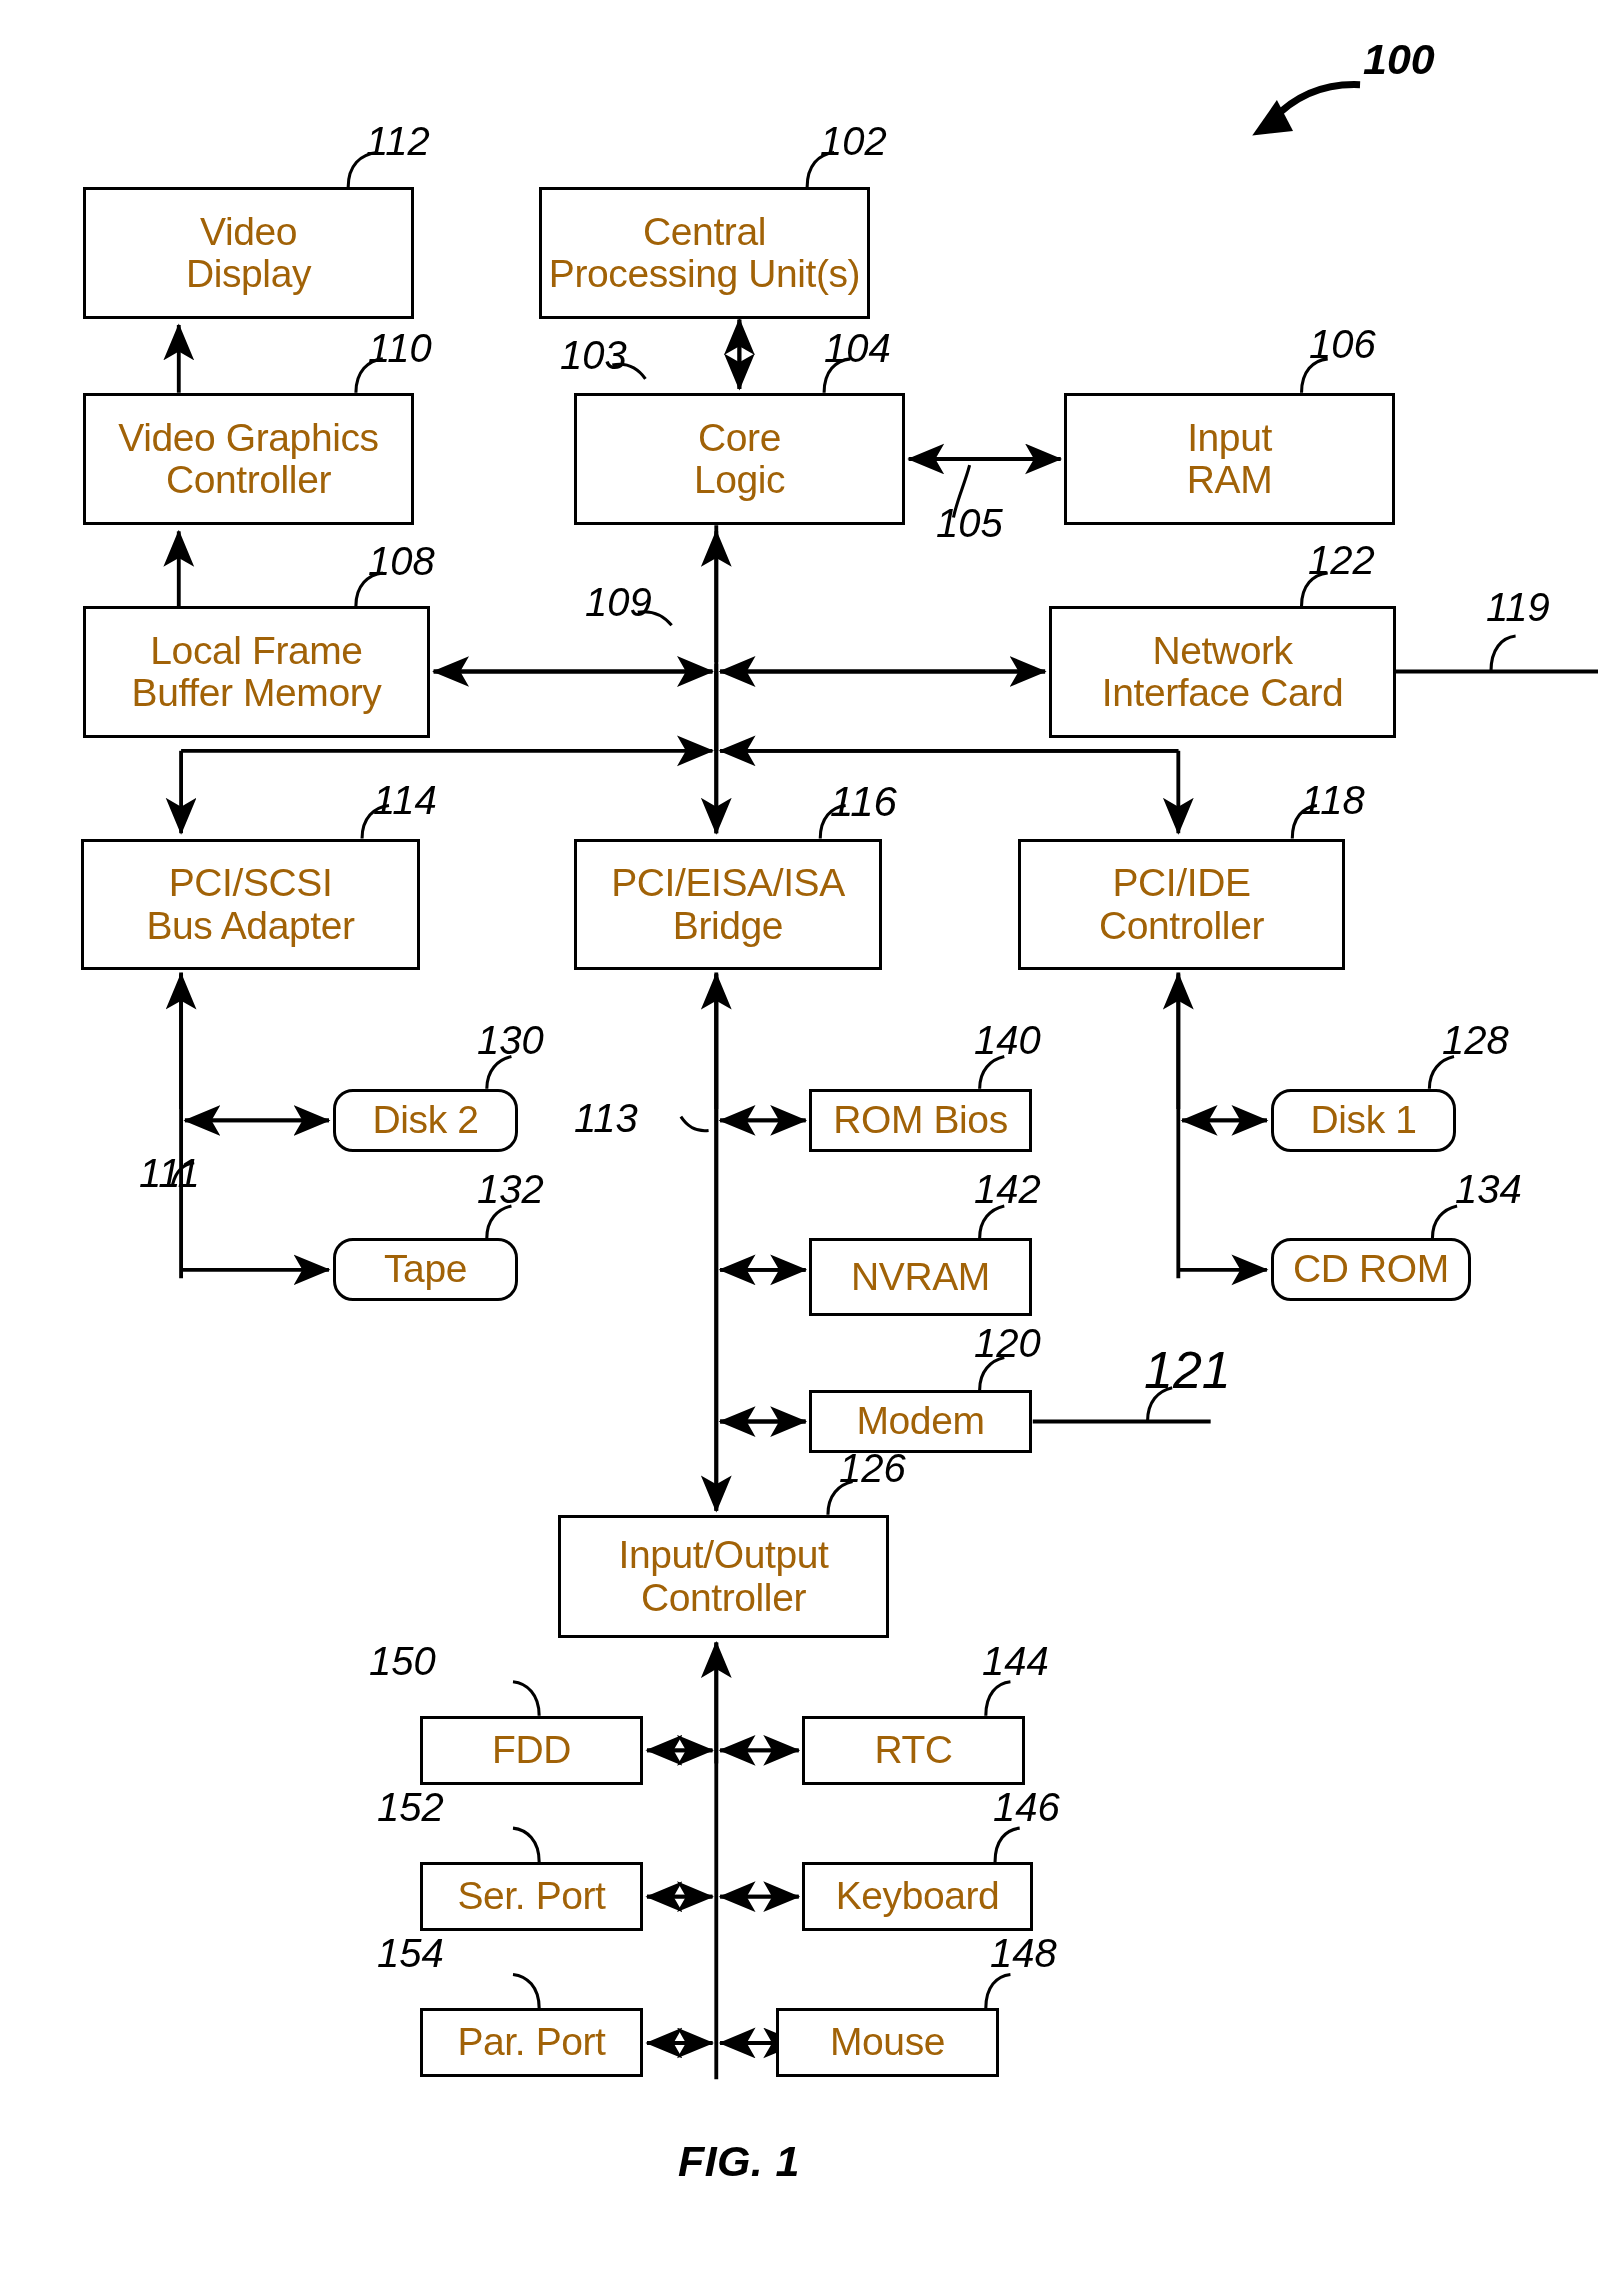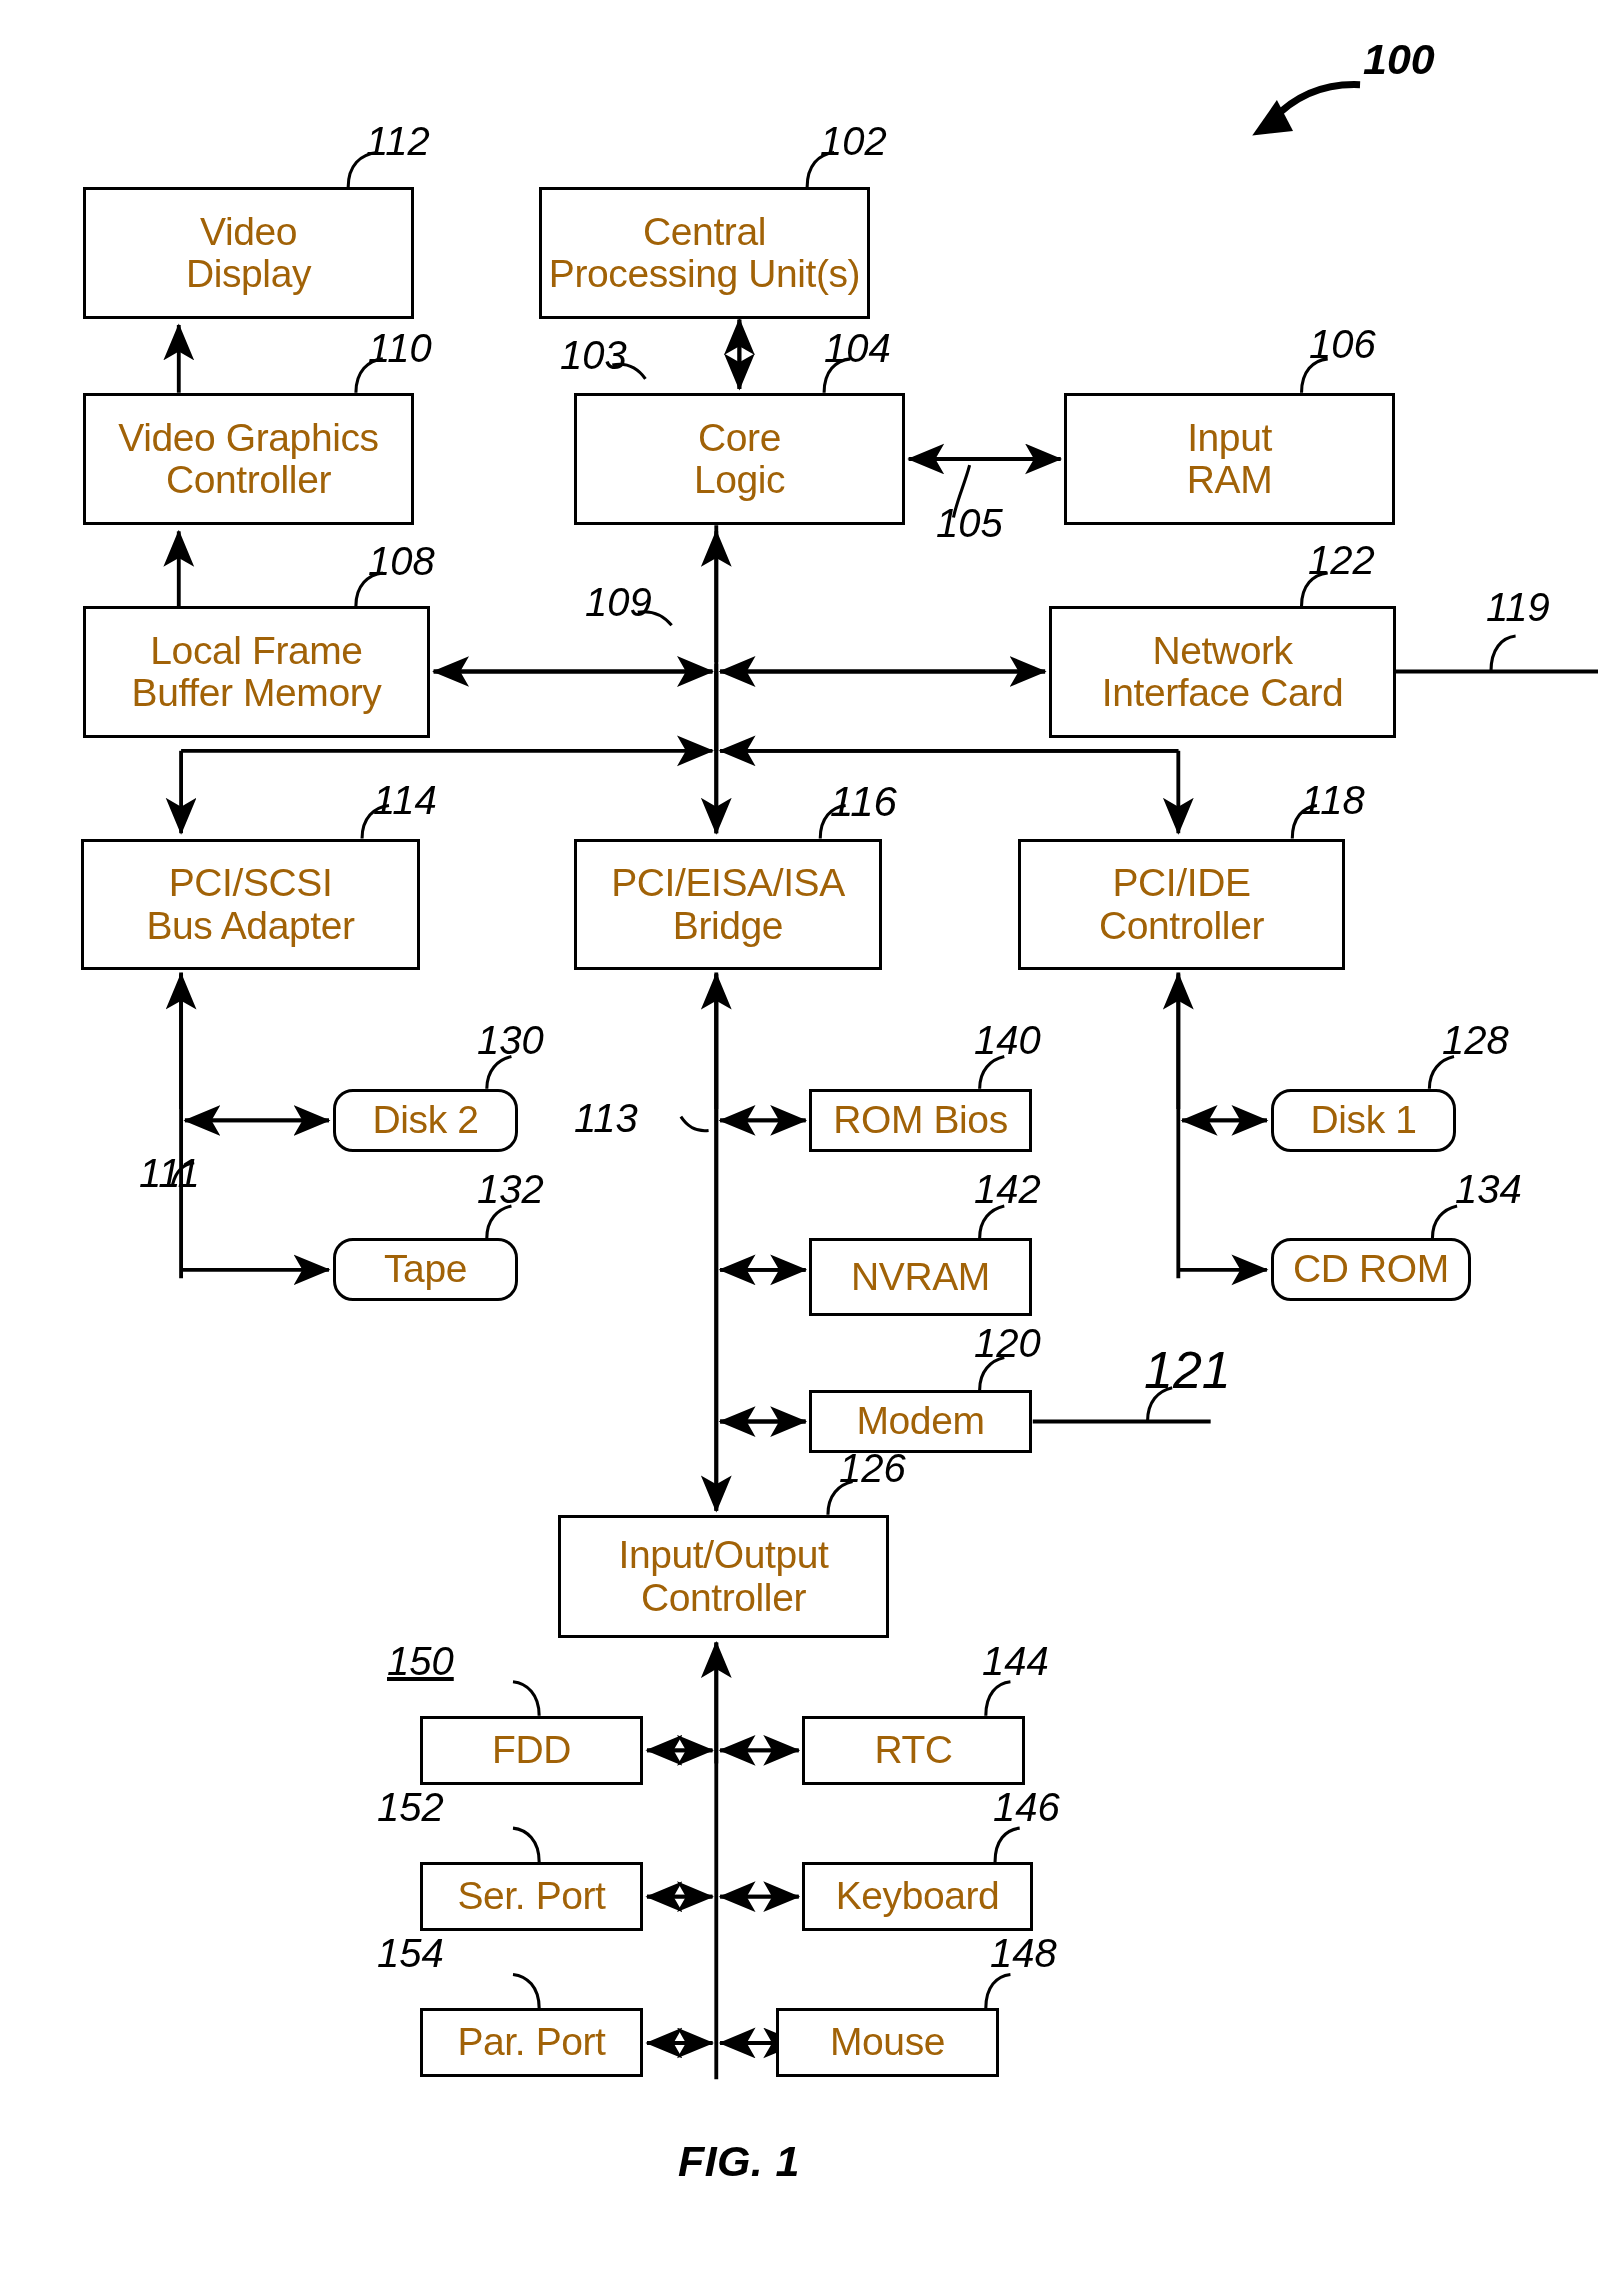--- a/index.html
+++ b/index.html
@@ -295,21 +295,21 @@
       <div class="ref" style="left: 974px; top: 1018px; font-size: 40px;">140</div>
       <div class="ref" style="left: 1442px; top: 1018px; font-size: 40px;">128</div>
       <div class="ref" style="left: 139px; top: 1151px; font-size: 40px;">111</div>
       <div class="ref" style="left: 574px; top: 1096px; font-size: 40px;">113</div>
       <div class="ref" style="left: 477px; top: 1167px; font-size: 40px;">132</div>
       <div class="ref" style="left: 974px; top: 1167px; font-size: 40px;">142</div>
       <div class="ref" style="left: 1455px; top: 1167px; font-size: 40px;">134</div>
       <div class="ref" style="left: 974px; top: 1321px; font-size: 40px;">120</div>
       <div class="ref" style="left: 1144px; top: 1340px; font-size: 52px;">121</div>
       <div class="ref" style="left: 839px; top: 1446px; font-size: 40px;">126</div>
-      <div class="ref" style="left: 387px; top: 1639px; font-size: 40px; text-decoration: underline;">150</div>
+      <div class="ref" style="left: 369px; top: 1639px; font-size: 40px;">150</div>
       <div class="ref" style="left: 982px; top: 1639px; font-size: 40px;">144</div>
       <div class="ref" style="left: 377px; top: 1785px; font-size: 40px;">152</div>
       <div class="ref" style="left: 993px; top: 1785px; font-size: 40px;">146</div>
       <div class="ref" style="left: 377px; top: 1931px; font-size: 40px;">154</div>
       <div class="ref" style="left: 990px; top: 1931px; font-size: 40px;">148</div>
     </div>
 
   <div class="figlabel" id="fig-caption" style="left: 678px; top: 2137px; font-size: 43px;">FIG. 1</div>
 
 </div>

